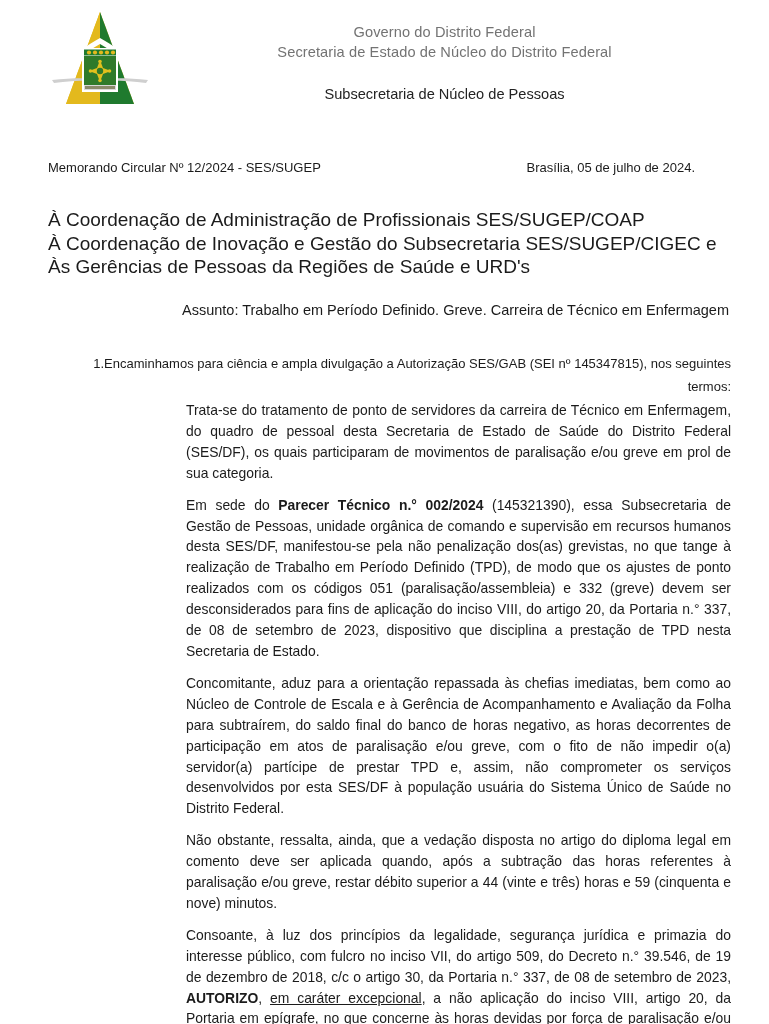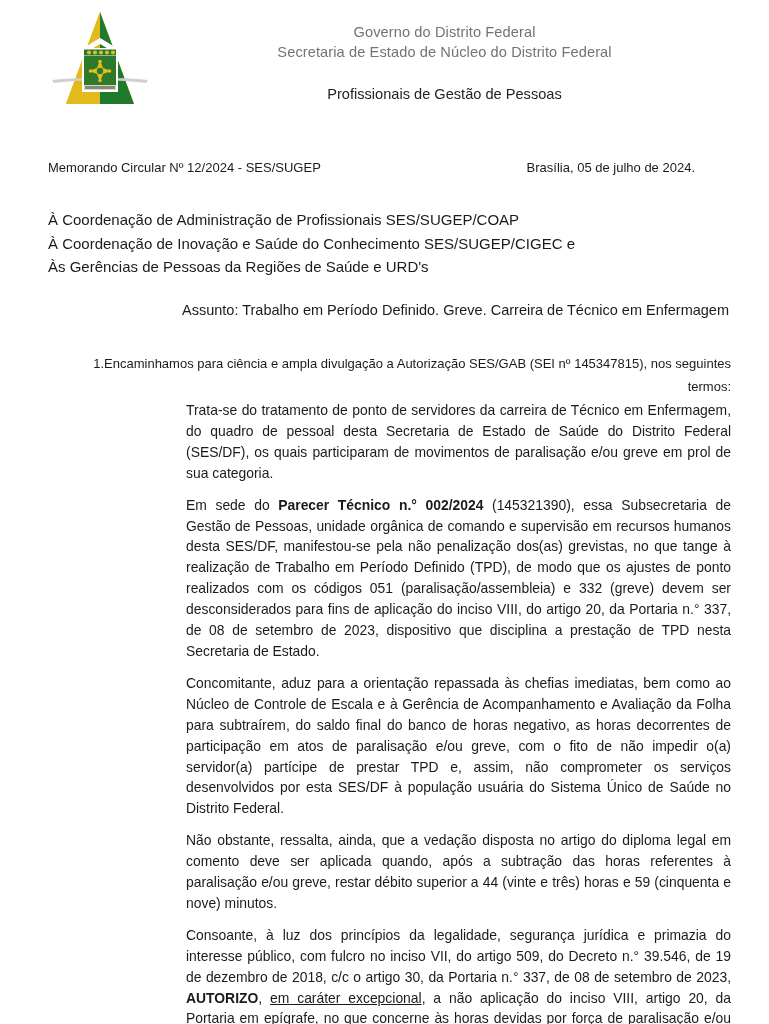--- a/index.html
+++ b/index.html
@@ -77,21 +77,21 @@
     white-space: nowrap;
     padding-right: 0px;
     margin-right: 34px;
   }
 
   .recipients {
     position: absolute;
     left: 48px;
     right: 40px;
     top: 208px;
-    font-size: 15px;
+    font-size: 19px;
     line-height: 23.5px;
   }
   .recipients div { white-space: nowrap; }
 
   .subject {
     position: absolute;
     left: 58px;
     right: 40px;
     top: 300px;
     font-size: 14.5px;
@@ -184,32 +184,32 @@
         <circle cx="61.5" cy="63" r="1.8" fill="#e3c01d"></circle>
 
         <rect x="36" y="77" width="32" height="5" fill="#d8d8d8"></rect>
         <rect x="37" y="78" width="30" height="3" fill="#8a8a6a"></rect>
       </svg>
     </div>
 
     <div class="header-titles">
       <div class="header-line">Governo do Distrito Federal</div>
       <div class="header-line">Secretaria de Estado de Núcleo do Distrito Federal</div>
-      <div class="header-sub">Profissionais de Gestão de Pessoas</div>
+      <div class="header-sub">Subsecretaria de Núcleo de Pessoas</div>
     </div>
   </div>
 
   <div class="meta-row">
     <div class="meta-left">Memorando Circular Nº 12/2024 - SES/SUGEP</div>
     <div class="meta-right">Brasília, 05 de julho de 2024.</div>
   </div>
 
   <div class="recipients">
     <div>À Coordenação de Administração de Profissionais SES/SUGEP/COAP</div>
-    <div>À Coordenação de Inovação e Saúde do Conhecimento SES/SUGEP/CIGEC e</div>
+    <div>À Coordenação de Inovação e Gestão do Subsecretaria SES/SUGEP/CIGEC e</div>
     <div>Às Gerências de Pessoas da Regiões de Saúde e URD's</div>
   </div>
 
   <div class="subject">Assunto: Trabalho em Período Definido. Greve. Carreira de Técnico em Enfermagem</div>
 
   <div class="item-one"><span class="item-num">1.</span><span>Encaminhamos para ciência e ampla divulgação a Autorização SES/GAB (SEI nº 145347815), nos seguintes termos:</span></div>
 
   <div class="quote">
     <p>Trata-se do tratamento de ponto de servidores da carreira de Técnico em Enfermagem, do quadro de pessoal desta Secretaria de Estado de Saúde do Distrito Federal (SES/DF), os quais participaram de movimentos de paralisação e/ou greve em prol de sua categoria.</p>
 

